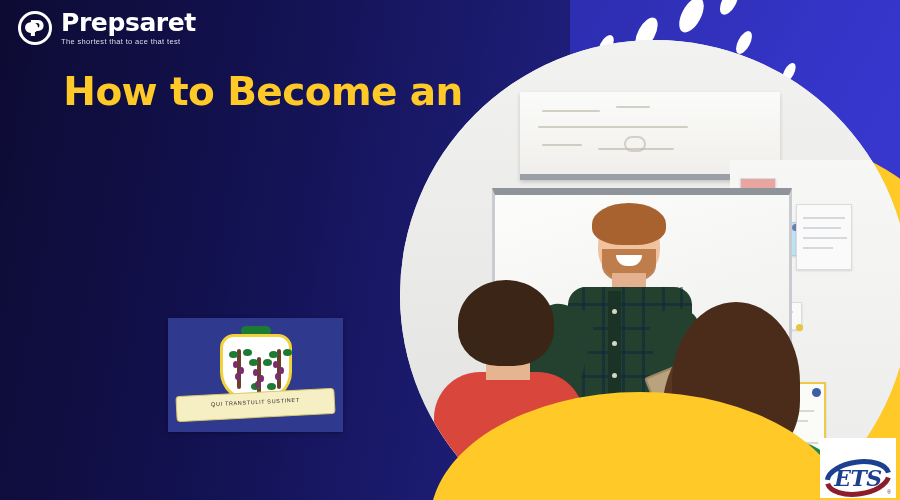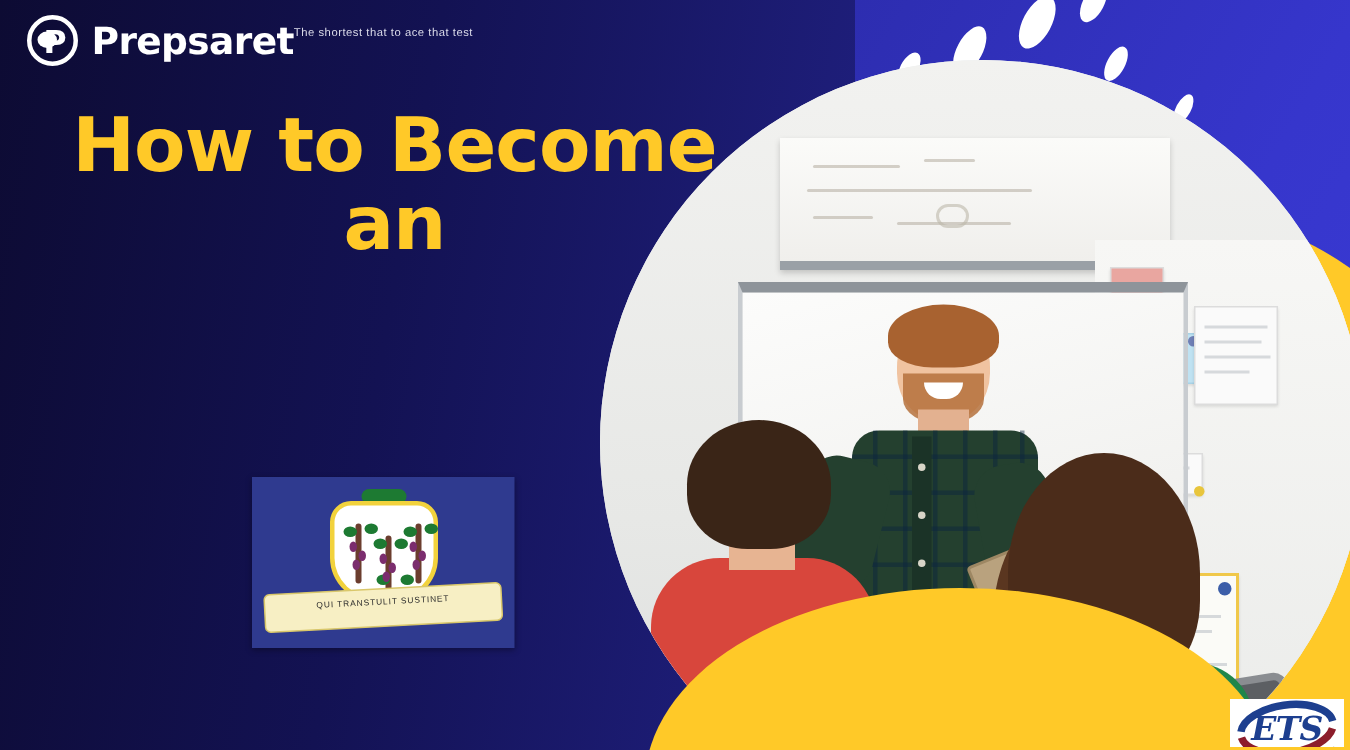--- a/index.html
+++ b/index.html
@@ -142,37 +142,37 @@
   }
   .logo-mark .inner-p {
     position:absolute; left:8px; top:5px;
     font-size:21px; line-height:21px; font-weight:bold; color:#ffffff;
     font-family:"DejaVu Sans", sans-serif;
   }
   .logo-mark .inner-dot {
     position:absolute; left:4px; top:8px; width:13px; height:11px;
     border-radius:50%; background:#ffffff;
   }
-  .logo-text-wrap { display:flex; flex-direction:row; line-height:1;justify-content:center; }
+  .logo-text-wrap { display:flex; flex-direction:column; line-height:1;justify-content:center; }
   .logo-name {
     color:#ffffff; font-size:25px; font-weight:bold; letter-spacing:-.4px;
     font-family:"DejaVu Sans", sans-serif;
   }
   .logo-tag {
     color:#dcdcea; font-size:7.5px; letter-spacing:.35px; margin-top:3px;
     font-family:"Liberation Sans", sans-serif;
   }
 
   
   .headline {
     position:absolute; left:28px; top:72px; width:470px;
     color:#ffc928;
     font-family:"DejaVu Sans", sans-serif;
     font-weight:bold;
-    font-size:50px;
+    font-size:39px;
     line-height:1.03;
     letter-spacing:-.6px;
     text-align:center;
   }
 
   
   .ct-flag {
     position:absolute; left:168px; top:318px; width:175px; height:114px;
     background:#2f3a8f;
     box-shadow:0 1px 4px rgba(0,0,0,.35);
@@ -197,23 +197,23 @@
   }
   .ct-motto {
     position:absolute; left:0; top:6px; width:100%;
     text-align:center; font-size:5.6px; letter-spacing:.6px;
     color:#2b2b2b; font-family:"Liberation Sans", sans-serif;
   }
 
   
   .ets-box {
     position:absolute; right:4px; bottom:2px;
-    width:76px; height:32px;
+    width:76px; height:60px;
     background:#ffffff;
-    display:flex; align-items:flex-start; justify-content:center;
+    display:flex; align-items:flex-end; justify-content:center;
     overflow:hidden;
   }
   .ets-ring { position:relative; width:70px; height:40px; }
   .ets-text {
     position:absolute; left:50%; top:50%;
     transform:translate(-50%,-50%);
     font-family:"DejaVu Serif", serif;
     font-style:italic; font-weight:bold;
     font-size:22px; color:#1d3f8f; letter-spacing:-.5px;
     z-index:3;

